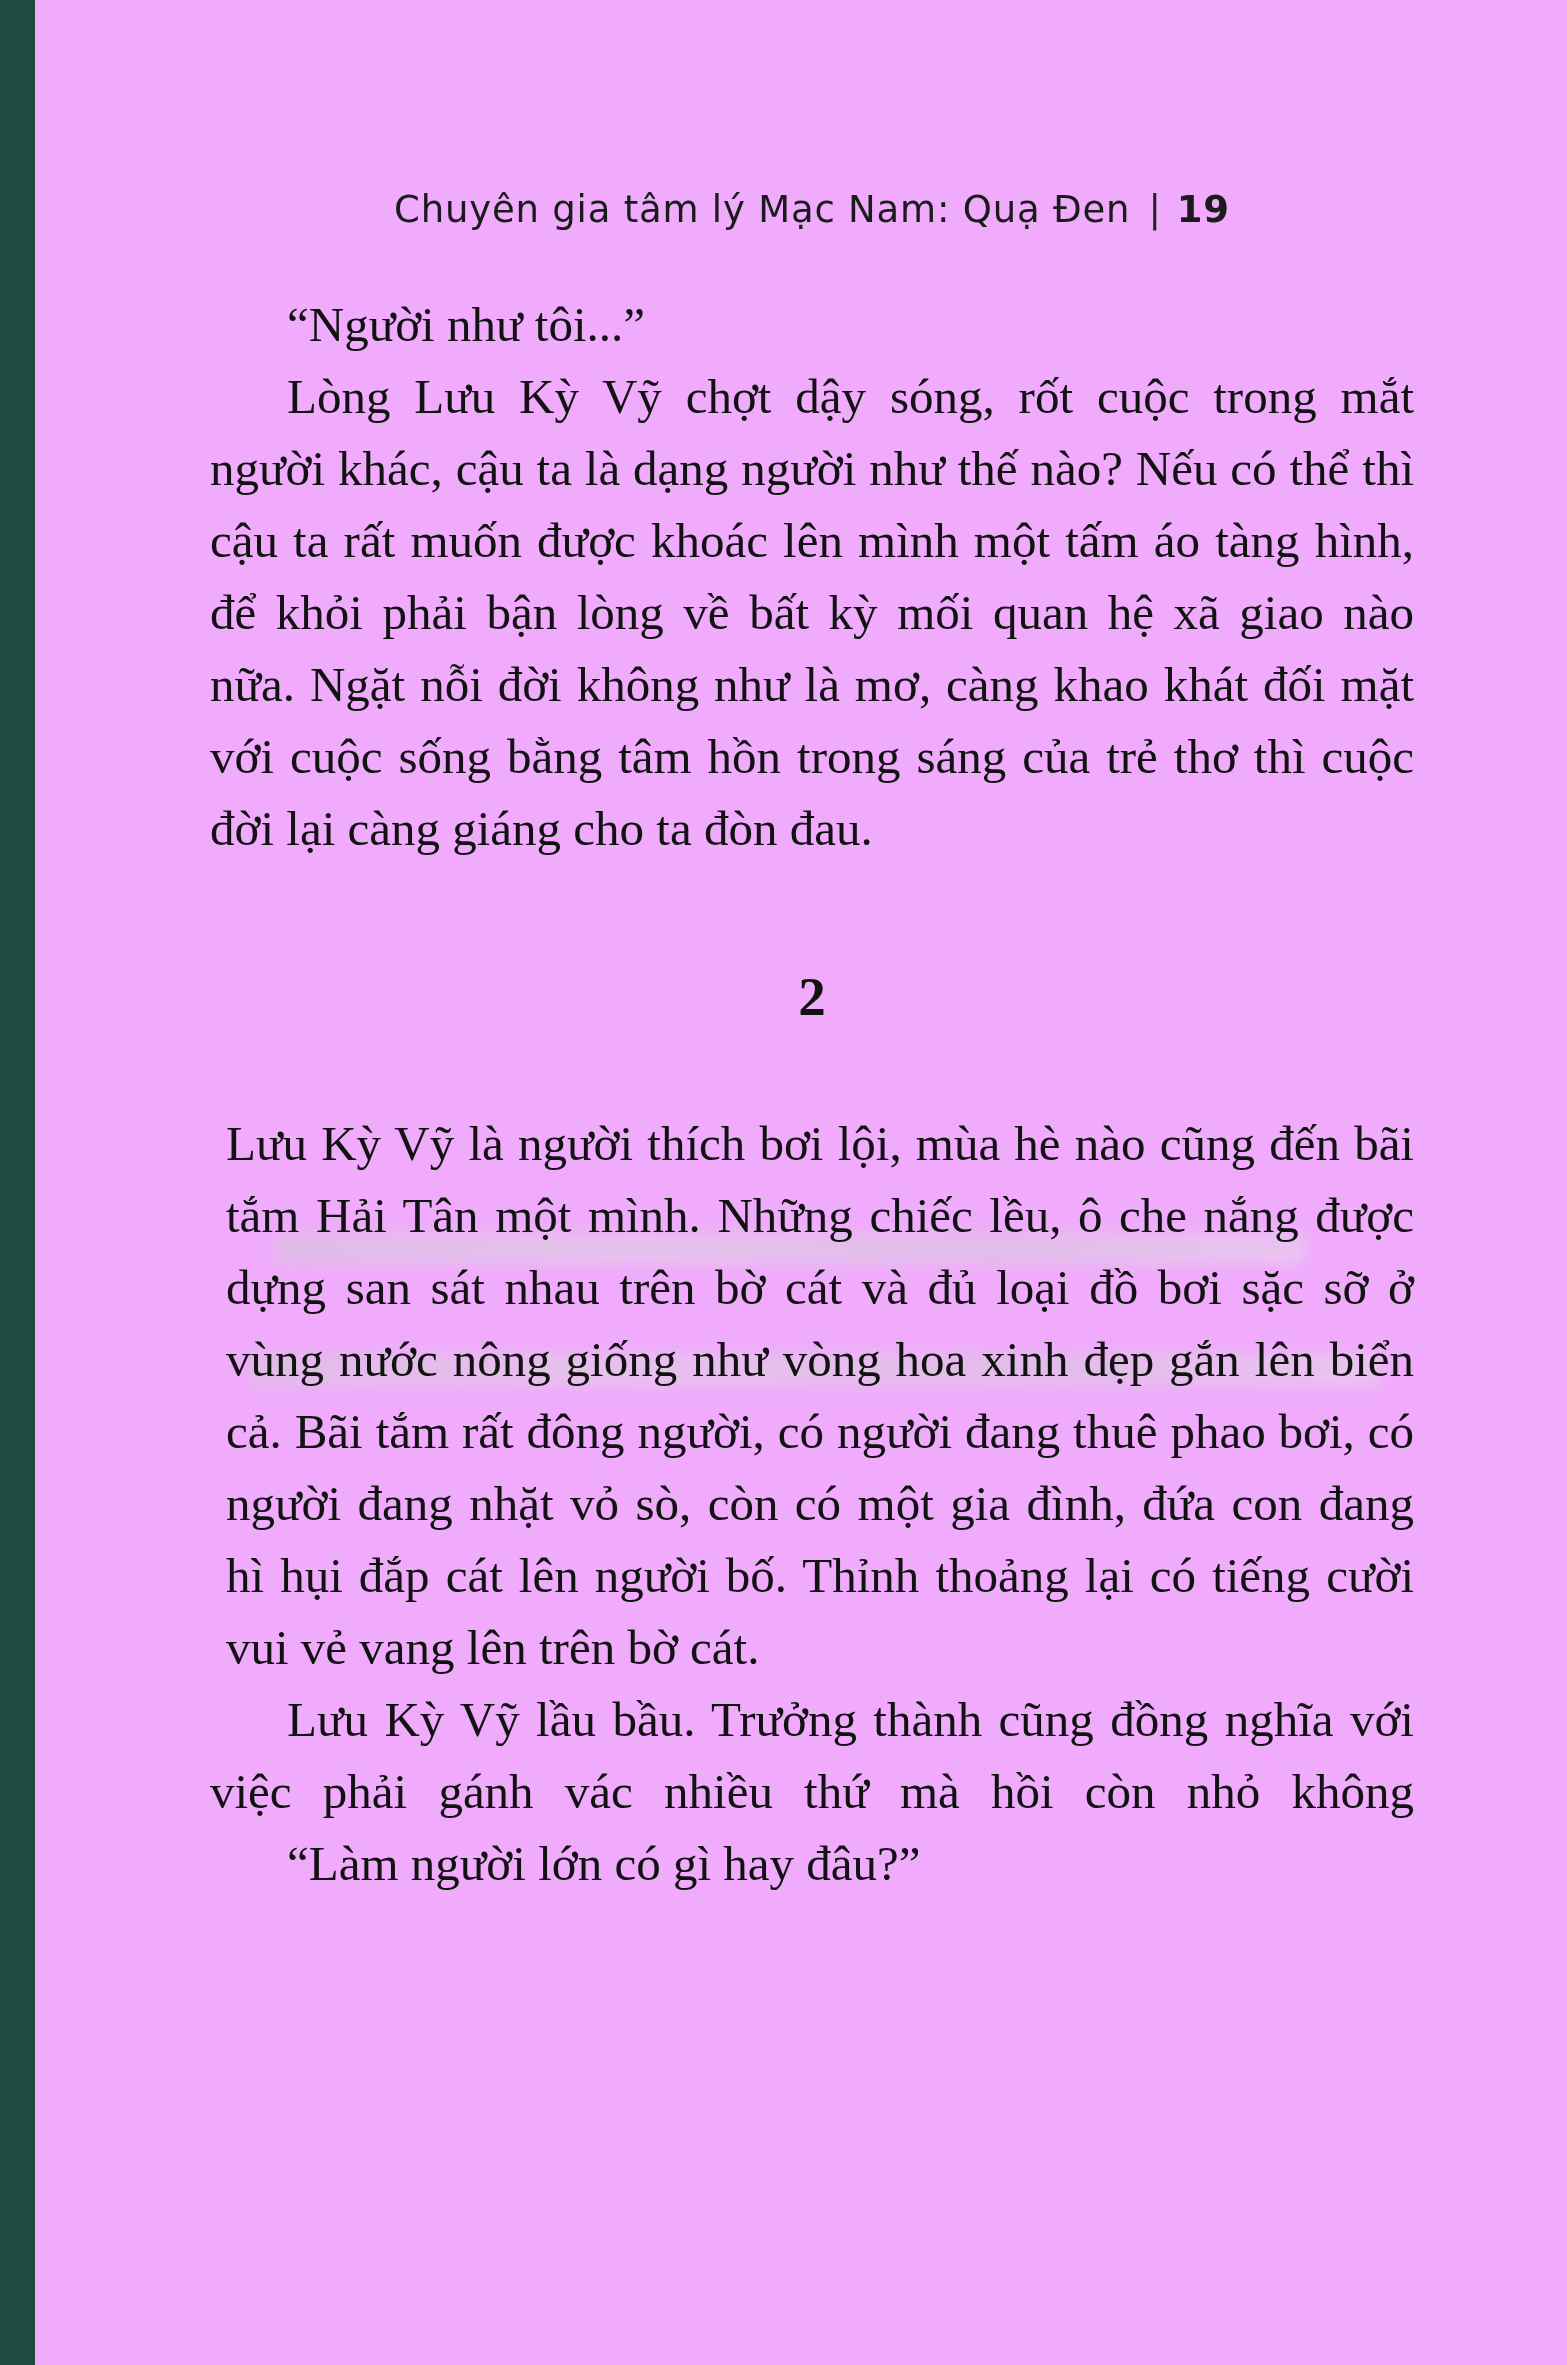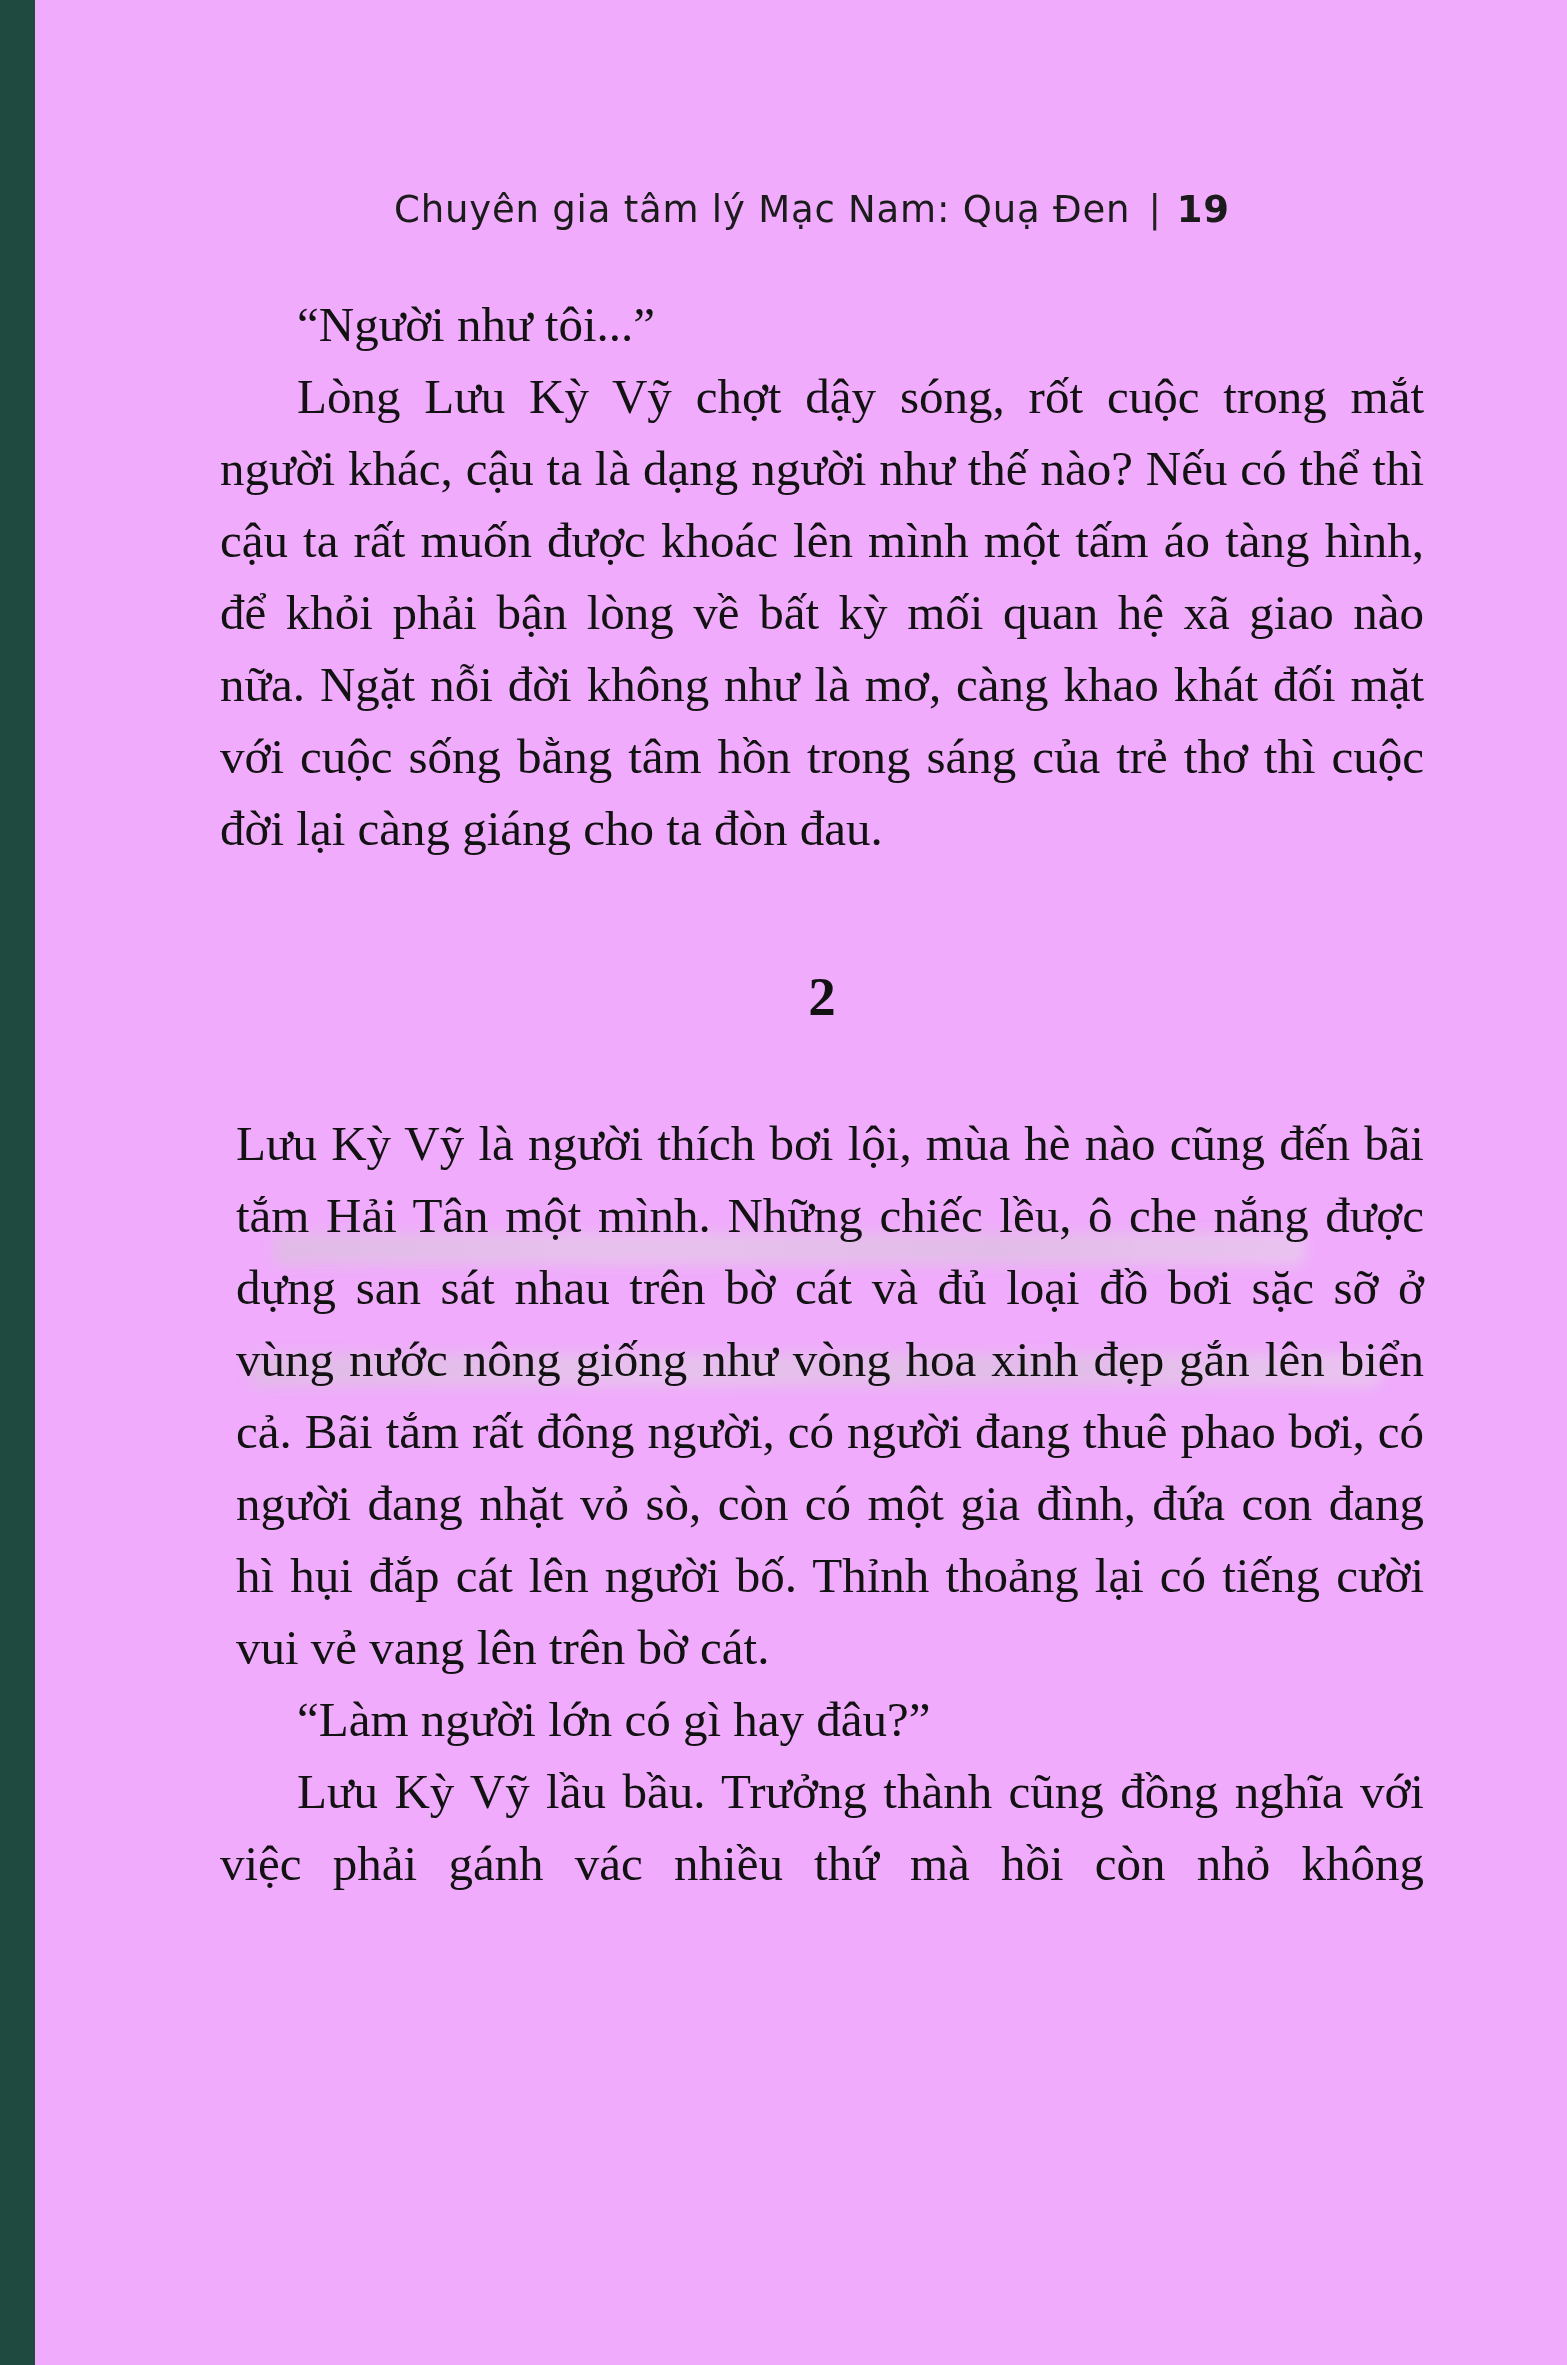--- a/index.html
+++ b/index.html
@@ -45,21 +45,21 @@
     margin: 0 15px 0 18.3px;
     font-weight: 400;
     color: #222;
   }
   .header .pagenum {
     font-weight: 700;
   }
   .content {
     position: absolute;
     top: 289px;
-    left: 220px;
+    left: 210px;
     width: 1204px;
     font-family: "Liberation Serif", "DejaVu Serif", serif;
     font-size: 49px;
     line-height: 72px;
     color: #121212;
     text-align: justify;
   }
   .para {
     margin: 0;
   }
@@ -109,18 +109,18 @@
   <div class="ghost ghost-1"></div>
   <div class="ghost ghost-2"></div>
 
   <div class="content">
     <p class="para indent">“Người như tôi...”</p>
     <p class="para indent">Lòng Lưu Kỳ Vỹ chợt dậy sóng, rốt cuộc trong mắt người khác, cậu ta là dạng người như thế nào? Nếu có thể thì cậu ta rất muốn được khoác lên mình một tấm áo tàng hình, để khỏi phải bận lòng về bất kỳ mối quan hệ xã giao nào nữa. Ngặt nỗi đời không như là mơ, càng khao khát đối mặt với cuộc sống bằng tâm hồn trong sáng của trẻ thơ thì cuộc đời lại càng giáng cho ta đòn đau.</p>
 
     <h2 class="section-number">2</h2>
 
     <p class="para noindent">Lưu Kỳ Vỹ là người thích bơi lội, mùa hè nào cũng đến bãi tắm Hải Tân một mình. Những chiếc lều, ô che nắng được dựng san sát nhau trên bờ cát và đủ loại đồ bơi sặc sỡ ở vùng nước nông giống như vòng hoa xinh đẹp gắn lên biển cả. Bãi tắm rất đông người, có người đang thuê phao bơi, có người đang nhặt vỏ sò, còn có một gia đình, đứa con đang hì hụi đắp cát lên người bố. Thỉnh thoảng lại có tiếng cười vui vẻ vang lên trên bờ cát.</p>
+    <p class="para indent justify-last">Lưu Kỳ Vỹ lầu bầu. Trưởng thành cũng đồng nghĩa với việc phải gánh vác nhiều thứ mà hồi còn nhỏ không</p>
     <p class="para indent">“Làm người lớn có gì hay đâu?”</p>
-    <p class="para indent justify-last">Lưu Kỳ Vỹ lầu bầu. Trưởng thành cũng đồng nghĩa với việc phải gánh vác nhiều thứ mà hồi còn nhỏ không</p>
   </div>
 
 </div>
 
 
 </body></html>

